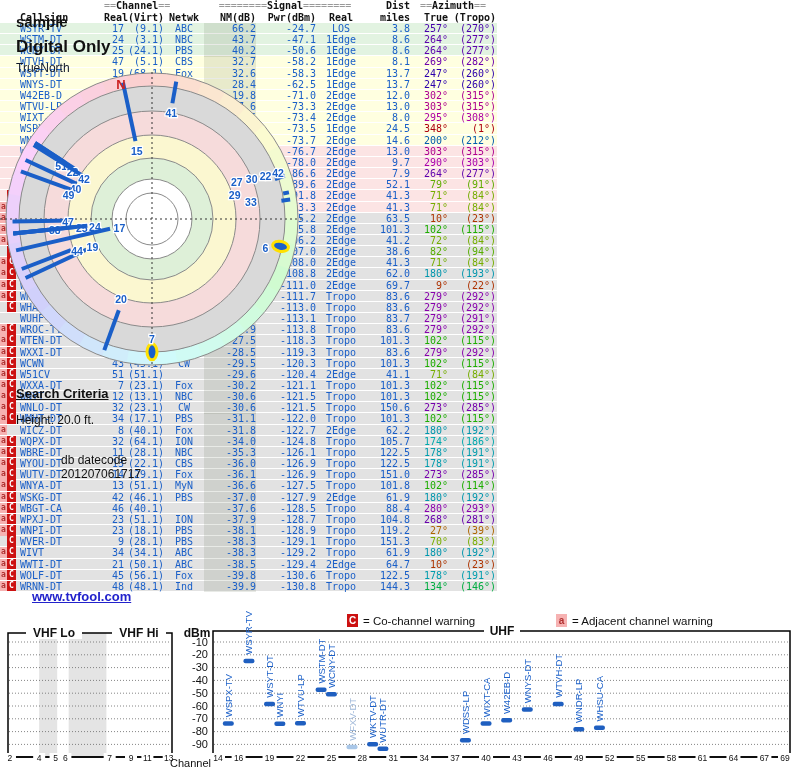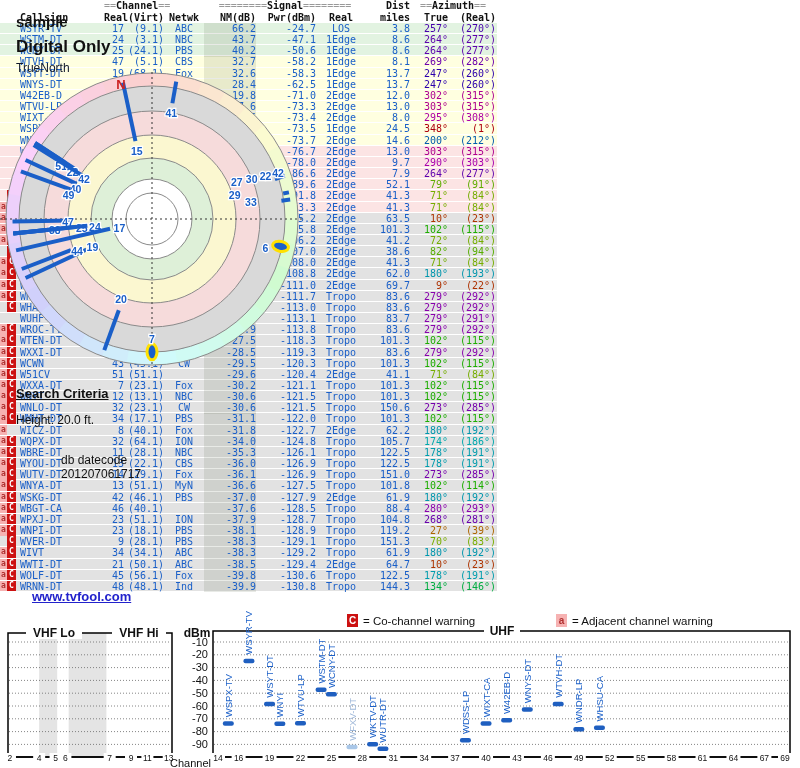--- a/index.html
+++ b/index.html
@@ -147,21 +147,21 @@
     <div>201207061717</div>
   </div>
 </div>
 
 <div class="abs ctrcol" id="site-link-wrap">
   <a id="site-link" class="abs ctrcol" href="#" style="color:#2222cc;">www.tvfool.com</a>
 </div>
 
 <div id="sigtable">
     <div class="trow hrow"><span></span><span></span><span></span><span></span><span class="ctr" style="grid-column: 5 / span 2;"><span class="eq">==</span><span>Channel</span><span class="eq">==</span></span><span></span><span class="ctr" style="grid-column: 8 / span 3;"><span class="eq">========</span><span>Signal</span><span class="eq">========</span></span><span class="num">Dist</span><span class="ctr" style="grid-column: 12 / span 2;"><span class="eq">==</span><span>Azimuth</span><span class="eq">==</span></span></div>
-    <div class="trow hrow"><span></span><span></span><span></span><span>Callsign</span><span class="num">Real</span><span class="num">(Virt)</span><span class="ctr">Netwk</span><span class="num">NM(dB)</span><span class="num">Pwr(dBm)</span><span class="ctr">Real</span><span class="num">miles</span><span class="num">True</span><span class="num">(Real)</span></div>
+    <div class="trow hrow"><span></span><span></span><span></span><span>Callsign</span><span class="num">Real</span><span class="num">(Virt)</span><span class="ctr">Netwk</span><span class="num">NM(dB)</span><span class="num">Pwr(dBm)</span><span class="ctr">Real</span><span class="num">miles</span><span class="num">True</span><span class="num">(Tropo)</span></div>
     <div class="trow" style="background: rgb(226, 243, 225);"><span class="wa"></span><span class="wc"></span><span></span><span>WSYR-TV</span><span class="num">17</span><span class="num">(9.1)</span><span class="ctr">ABC</span><span class="nmcell">66.2</span><span class="num">-24.7</span><span class="ctr">LOS</span><span class="num">3.8</span><span class="num" style="color: rgb(72, 0, 173);">257°</span><span class="num" style="color: rgb(72, 0, 173);">(270°)</span></div>
     <div class="trow" style="background: rgb(226, 243, 225);"><span class="wa"></span><span class="wc"></span><span></span><span>WSTM-DT</span><span class="num">24</span><span class="num">(3.1)</span><span class="ctr">NBC</span><span class="nmcell">43.7</span><span class="num">-47.1</span><span class="ctr">1Edge</span><span class="num">8.6</span><span class="num" style="color: rgb(92, 0, 173);">264°</span><span class="num" style="color: rgb(92, 0, 173);">(277°)</span></div>
     <div class="trow" style="background: rgb(226, 243, 225);"><span class="wa"></span><span class="wc"></span><span></span><span>WCNY-DT</span><span class="num">25</span><span class="num">(24.1)</span><span class="ctr">PBS</span><span class="nmcell">40.2</span><span class="num">-50.6</span><span class="ctr">1Edge</span><span class="num">8.6</span><span class="num" style="color: rgb(92, 0, 173);">264°</span><span class="num" style="color: rgb(92, 0, 173);">(277°)</span></div>
     <div class="trow" style="background: rgb(255, 255, 224);"><span class="wa"></span><span class="wc"></span><span></span><span>WTVH-DT</span><span class="num">47</span><span class="num">(5.1)</span><span class="ctr">CBS</span><span class="nmcell">32.7</span><span class="num">-58.2</span><span class="ctr">1Edge</span><span class="num">8.1</span><span class="num" style="color: rgb(107, 0, 173);">269°</span><span class="num" style="color: rgb(107, 0, 173);">(282°)</span></div>
     <div class="trow" style="background: rgb(255, 255, 224);"><span class="wa"></span><span class="wc"></span><span></span><span>WSYT-DT</span><span class="num">19</span><span class="num">(68.1)</span><span class="ctr">Fox</span><span class="nmcell">32.6</span><span class="num">-58.3</span><span class="ctr">1Edge</span><span class="num">13.7</span><span class="num" style="color: rgb(43, 0, 173);">247°</span><span class="num" style="color: rgb(43, 0, 173);">(260°)</span></div>
     <div class="trow" style="background: rgb(255, 255, 224);"><span class="wa"></span><span class="wc"></span><span></span><span>WNYS-DT</span><span class="num">44</span><span class="num">(43.1)</span><span class="ctr">MyN</span><span class="nmcell">28.4</span><span class="num">-62.5</span><span class="ctr">1Edge</span><span class="num">13.7</span><span class="num" style="color: rgb(43, 0, 173);">247°</span><span class="num" style="color: rgb(43, 0, 173);">(260°)</span></div>
     <div class="trow" style="background: rgb(255, 255, 224);"><span class="wa"></span><span class="wc"></span><span></span><span>W42EB-D</span><span class="num">42</span><span class="num">(31.1)</span><span class="ctr"></span><span class="nmcell">19.8</span><span class="num">-71.0</span><span class="ctr">2Edge</span><span class="num">12.0</span><span class="num" style="color: rgb(173, 0, 145);">302°</span><span class="num" style="color: rgb(173, 0, 145);">(315°)</span></div>
     <div class="trow" style="background: rgb(255, 255, 224);"><span class="wa"></span><span class="wc"></span><span></span><span>WTVU-LP</span><span class="num">22</span><span class="num">(22.1)</span><span class="ctr"></span><span class="nmcell">17.6</span><span class="num">-73.3</span><span class="ctr">2Edge</span><span class="num">13.0</span><span class="num" style="color: rgb(173, 0, 142);">303°</span><span class="num" style="color: rgb(173, 0, 142);">(315°)</span></div>
     <div class="trow" style="background: rgb(255, 255, 224);"><span class="wa"></span><span class="wc"></span><span></span><span>WIXT-CA</span><span class="num">40</span><span class="num">(40.1)</span><span class="ctr"></span><span class="nmcell">17.5</span><span class="num">-73.4</span><span class="ctr">2Edge</span><span class="num">8.0</span><span class="num" style="color: rgb(173, 0, 165);">295°</span><span class="num" style="color: rgb(173, 0, 165);">(308°)</span></div>
     <div class="trow" style="background: rgb(255, 255, 224);"><span class="wa"></span><span class="wc"></span><span></span><span>WSPX-TV</span><span class="num">15</span><span class="num"></span><span class="ctr">ION</span><span class="nmcell">17.4</span><span class="num">-73.5</span><span class="ctr">1Edge</span><span class="num">24.5</span><span class="num" style="color: rgb(173, 0, 12);">348°</span><span class="num" style="color: rgb(173, 0, 12);">(1°)</span></div>

